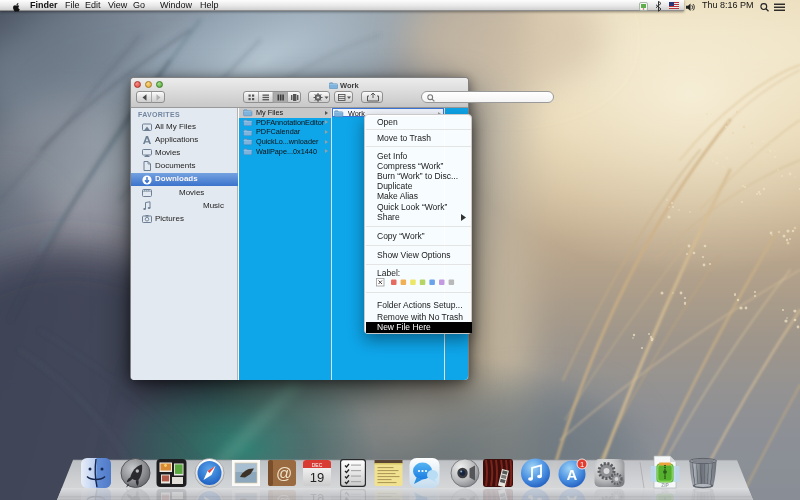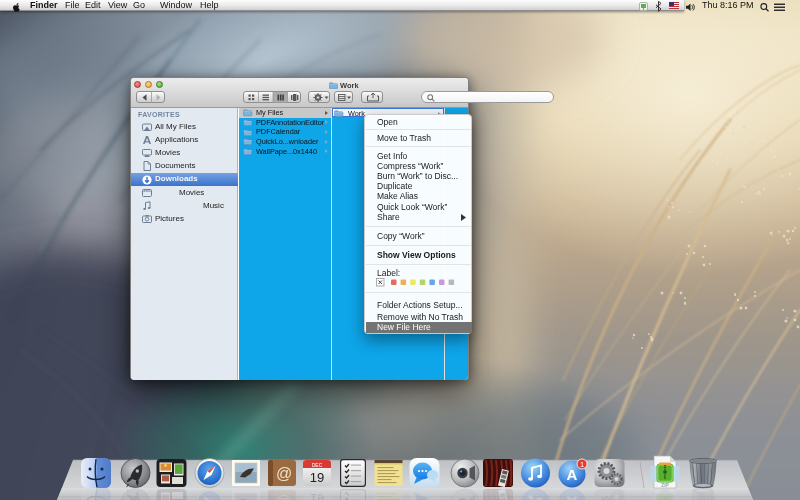--- a/index.html
+++ b/index.html
@@ -46,21 +46,21 @@
   border-left:3.5px solid #9f9f9f; border-top:2.8px solid transparent; border-bottom:2.8px solid transparent;}
 .fold { position:absolute; left:4px; top:1.2px; }
 
 
 #cmenu { position:absolute; left:364px; top:114px; width:108px; height:220px;
   background:rgba(255,255,255,.97); border:1px solid #c9c9c9; border-radius:4px;
   box-shadow:0 6px 16px rgba(0,0,0,.4); font-size:8.5px; color:#1a1a1a; }
 .mi { position:absolute; left:12px; white-space:nowrap; line-height:10px; }
 .msep { position:absolute; left:1px; width:105px; height:1px; background:#e4e4e4; }
 #nfh { position:absolute; left:1px; top:207px; width:106px; height:10.5px;
-  background:#737373; color:#fff; font-size:8.5px; line-height:10.5px; }
+  background:#000000; color:#fff; font-size:8.5px; line-height:10.5px; }
 
 
 #dock { position:absolute; left:0; top:450px; width:800px; height:50px; }
 </style>
 </head>
 <body>
 <svg id="bg" viewBox="0 0 800 500" preserveAspectRatio="none">
   <defs>
     <linearGradient id="base" x1="0" y1="0" x2="1" y2="0.18">
       <stop offset="0" stop-color="#57616f"></stop>
@@ -506,21 +506,21 @@
   <div class="mi" style="top:66.1px;">Duplicate</div>
   <div class="mi" style="top:76.3px;">Make Alias</div>
   <div class="mi" style="top:86.5px;">Quick Look “Work”</div>
   <div class="mi" style="top:96.7px;">Share</div>
   <svg style="position:absolute;left:96px;top:98.5px;" width="5" height="7" viewBox="0 0 5 7">
       <path d="M0,0 L5,3.5 L0,7 Z" fill="#333"></path>
     </svg>
   <div class="msep" style="top:111px;"></div>
   <div class="mi" style="top:115.5px;">Copy “Work”</div>
   <div class="msep" style="top:130px;"></div>
-  <div class="mi" style="top:134.5px;font-weight:bold;">Show View Options</div>
+  <div class="mi" style="top:134.5px;">Show View Options</div>
   <div class="msep" style="top:148.5px;"></div>
   <div class="mi" style="top:153px;">Label:</div>
   <svg style="position:absolute;left:11px;top:163px;" width="80" height="9" viewBox="0 0 80 9">
     <rect x="0.5" y="0.5" width="7.5" height="7.5" fill="#fff" stroke="#999" stroke-width="0.8"></rect>
     <path d="M2.5,2.5 L6,6 M6,2.5 L2.5,6" stroke="#444" stroke-width="1"></path>
     <rect x="15" y="1.5" width="5.5" height="5.5" rx="1" fill="#e66a5e"></rect>
     <rect x="24.6" y="1.5" width="5.5" height="5.5" rx="1" fill="#f0b053"></rect>
     <rect x="34.2" y="1.5" width="5.5" height="5.5" rx="1" fill="#ece764"></rect>
     <rect x="43.8" y="1.5" width="5.5" height="5.5" rx="1" fill="#b6d564"></rect>
     <rect x="53.4" y="1.5" width="5.5" height="5.5" rx="1" fill="#6aa3ea"></rect>

